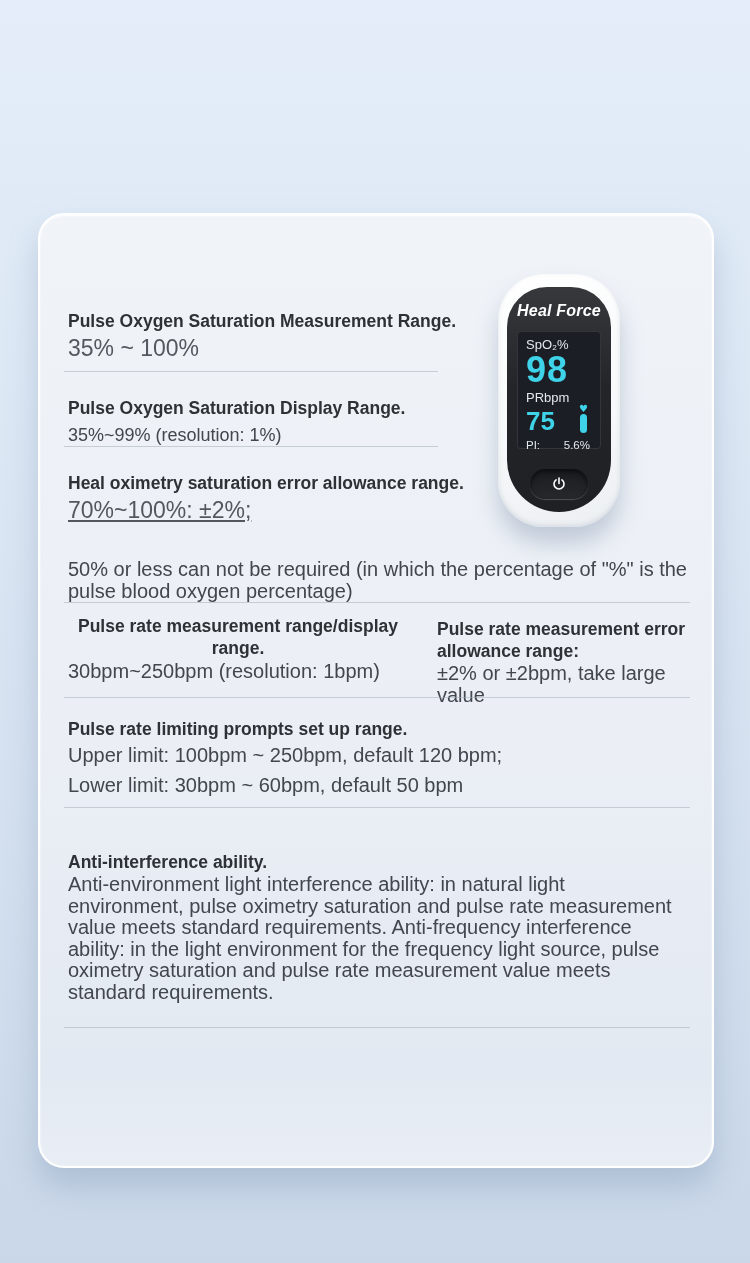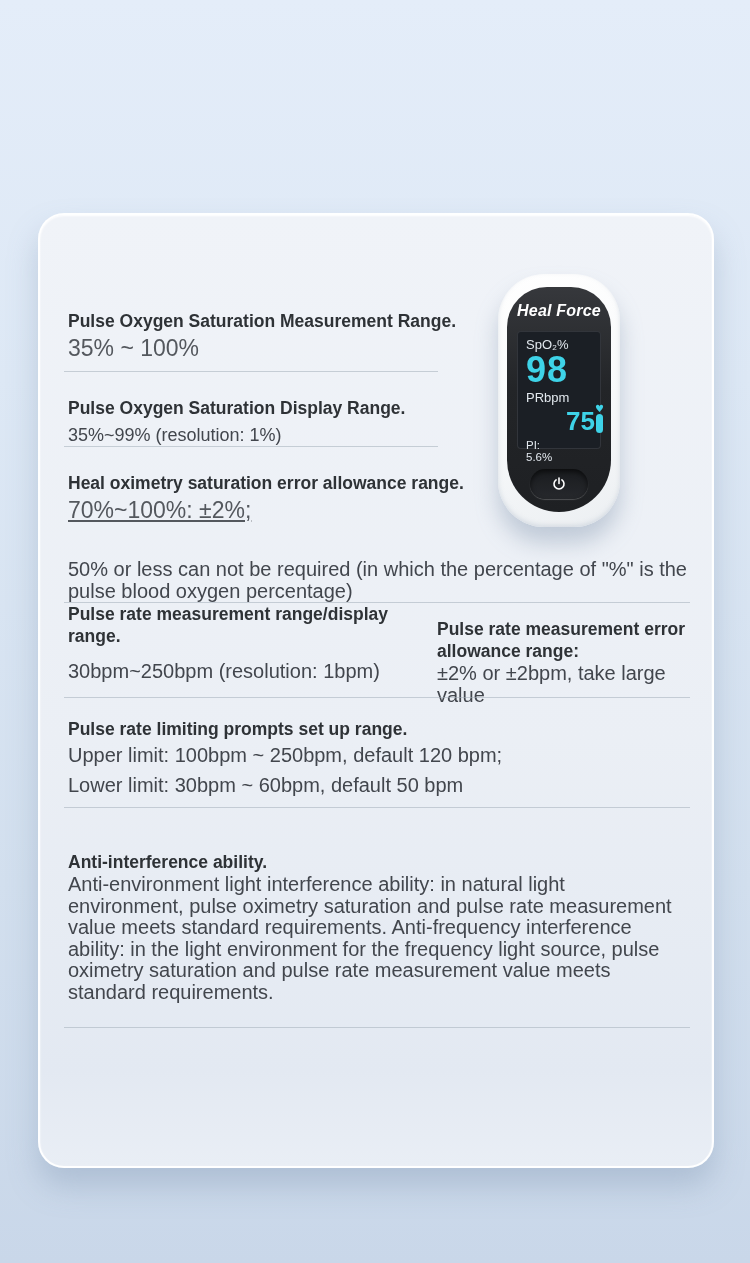--- a/index.html
+++ b/index.html
@@ -64,25 +64,25 @@
   }
   .screen{
     position:absolute;top:44px;left:50%;transform:translateX(-50%);
     width:84px;height:118px;border-radius:4px;
     background:#1b1f25;border:1px solid rgba(255,255,255,.10);
     padding:5px 8px;color:#e2e8ee;
   }
   .scr-label{font-size:13px;line-height:15px;}
   .scr-big{color:var(--accent-cyan);font-weight:bold;font-size:36px;line-height:36px;letter-spacing:1px;}
   .scr-row{display:flex;justify-content:space-between;align-items:flex-end;padding-right:4px;}
-  .scr-mid{color:var(--accent-cyan);font-weight:bold;font-size:26px;line-height:26px;margin-left:40px;}
+  .scr-mid{color:var(--accent-cyan);font-weight:bold;font-size:26px;line-height:26px;}
   .pulse-icon{display:flex;flex-direction:column;align-items:center;margin-bottom:1px;}
   .pulse-heart{color:var(--accent-cyan);font-size:10px;line-height:8px;font-family:"DejaVu Sans",sans-serif;}
   .pulse-bar{width:7px;height:19px;border-radius:3.5px;background:var(--accent-cyan);margin-top:1px;}
-  .scr-pi{display:flex;justify-content:space-between;font-size:11.5px;margin-top:5px;padding-right:2px;flex-direction:column;}
+  .scr-pi{display:flex;justify-content:space-between;font-size:11.5px;margin-top:5px;padding-right:2px;}
   .power-btn{
     position:absolute;bottom:13px;left:50%;transform:translateX(-50%);
     width:58px;height:30px;border-radius:15px;
     background:linear-gradient(180deg,#1a1c1f 0%,#26282c 100%);
     box-shadow:inset 0 3px 5px rgba(0,0,0,.55), 0 1px 1px rgba(255,255,255,.22);
     display:flex;align-items:center;justify-content:center;
   }
 </style>
 </head>
 <body>
@@ -98,21 +98,21 @@
 
     <div class="heading" style="top:182px;width:420px;">Pulse Oxygen Saturation Display Range.</div>
     <div class="value-md" style="top:210px;">35%~99% (resolution: 1%)</div>
     <div class="divider" style="top:231px;width:374px;"></div>
 
     <div class="heading" style="top:257px;width:420px;">Heal oximetry saturation error allowance range.</div>
     <div class="value-lg" style="top:282px;text-decoration:underline;">70%~100%:  ±2%;</div>
     <div class="note" style="top:344px;width:628px;">50% or less can not be required (in which the percentage of "%" is the pulse blood oxygen percentage)</div>
     <div class="divider" style="top:387px;width:626px;"></div>
 
-    <div class="heading" style="top:388px;width:340px;">Pulse rate measurement range/display range.</div>
+    <div class="heading" style="top:400px;width:340px;text-align:center;">Pulse rate measurement range/display range.</div>
     <div class="note" style="top:446px;width:360px;">30bpm~250bpm (resolution: 1bpm)</div>
     <div class="heading" style="top:403px;left:397px;width:255px;">Pulse rate measurement error allowance range:</div>
     <div class="note" style="top:448px;left:397px;width:260px;">±2% or ±2bpm, take large value</div>
     <div class="divider" style="top:482px;width:626px;"></div>
 
     <div class="heading" style="top:503px;width:500px;">Pulse rate limiting prompts set up range.</div>
     <div class="note" style="top:530px;width:600px;">Upper limit: 100bpm ~ 250bpm, default 120 bpm;</div>
     <div class="note" style="top:560px;width:600px;">Lower limit: 30bpm ~ 60bpm, default 50 bpm</div>
     <div class="divider" style="top:592px;width:626px;"></div>
 

